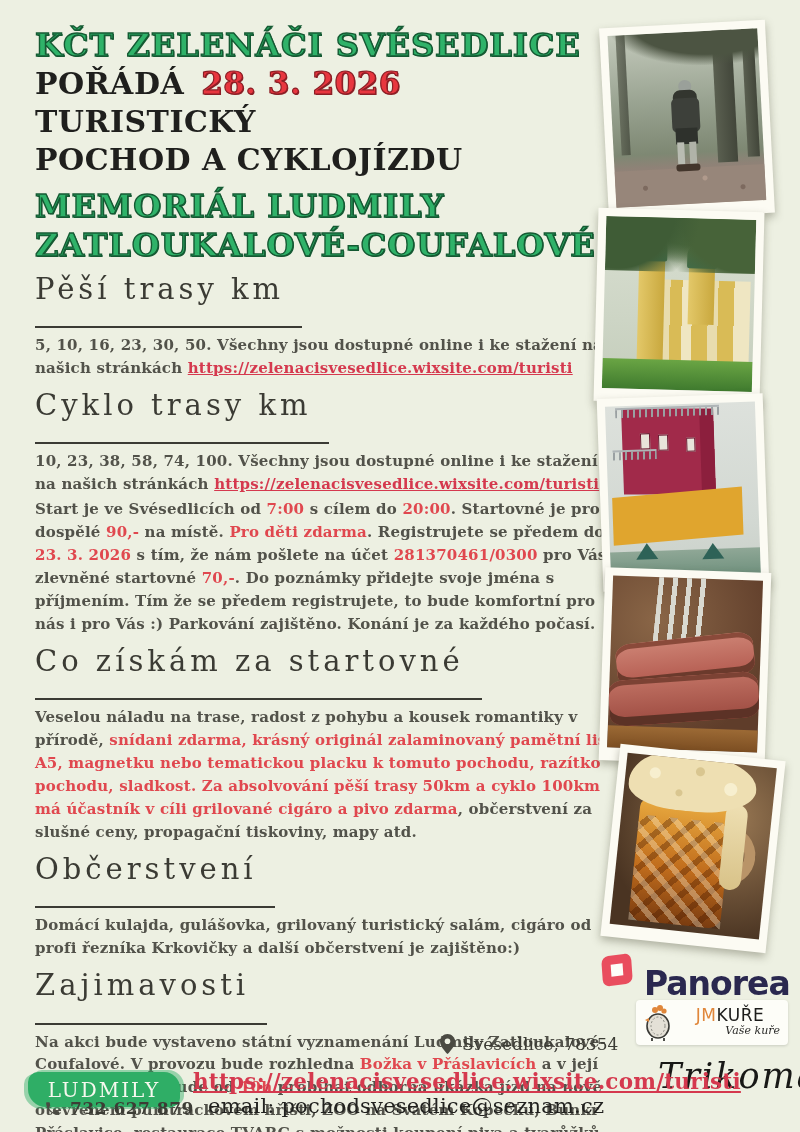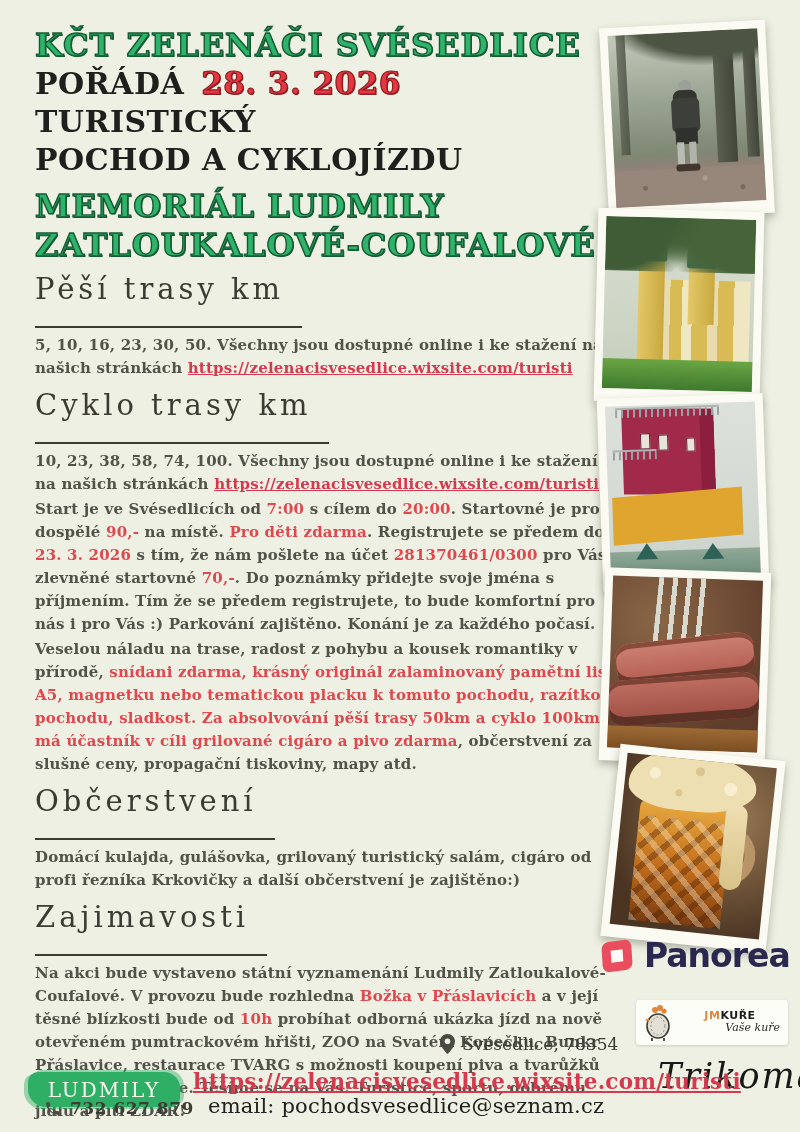--- a/index.html
+++ b/index.html
@@ -124,25 +124,25 @@
     border-radius:42% 58% 55% 45% / 70% 62% 55% 45%;
     background-image:radial-gradient(circle at 20% 40%,#f7efcf 5px,transparent 6px),
       radial-gradient(circle at 55% 30%,#d9c690 4px,transparent 5px),
       radial-gradient(circle at 80% 55%,#f7efcf 6px,transparent 7px),
       radial-gradient(circle at 40% 70%,#d9c690 3px,transparent 4px);}
   .drip{position:absolute;left:104px;top:40px;width:22px;height:86px;background:linear-gradient(180deg,#eedfb2,#dcc astani 90%);
     background:linear-gradient(180deg,#eedfb2,#d8c288);border-radius:12px;}
   
   .panorea{position:absolute;left:602px;top:936px;display:flex;align-items:center;gap:12px;}
   .panorea-icon{width:30px;height:30px;border:9px solid var(--pink);border-radius:7px;background:#fdfdf8;transform:rotate(-8deg) skewX(-4deg);}
-  .panorea-text{font-family:"DejaVu Sans","Liberation Sans",sans-serif;font-size:33px;font-weight:bold;color:var(--navy);letter-spacing:-1px;}
+  .panorea-text{font-family:"DejaVu Sans","Liberation Sans",sans-serif;font-size:33px;font-weight:bold;color:var(--navy);letter-spacing:-1px;margin-top:28px;}
   .jmkure{position:absolute;left:636px;top:1000px;width:152px;height:45px;background:#fdfdf8;border-radius:4px;
     display:flex;align-items:center;gap:6px;padding:3px 8px;box-shadow:0 1px 3px rgba(0,0,0,.15);}
   .jm-text-wrap{flex:1;text-align:center;font-family:"DejaVu Sans","Liberation Sans",sans-serif;}
-  .jm-line1{font-size:11px;font-weight:bold;letter-spacing:.5px;line-height:1;}
+  .jm-line1{font-size:17px;font-weight:normal;letter-spacing:.5px;line-height:1;}
   .jm-line1 .jm{color:var(--orange);}
   .jm-line1 .kure{color:#1c1c1a;}
   .jm-tag{font-size:11px;font-style:italic;color:#2a2a28;text-align:right;font-family:"DejaVu Serif",serif;line-height:1.2;}
   .trikoma{position:absolute;left:658px;top:1056px;font-size:35px;color:#181816;
     font-family:"DejaVu Serif","Liberation Serif",serif;font-style:italic;letter-spacing:2px;}
   
   .loc-row{position:absolute;left:440px;top:1034px;display:flex;align-items:center;gap:7px;
     font-size:17px;font-weight:500;color:#3c3c35;}
   .kontakty{position:absolute;left:28px;top:1072px;width:152px;height:35px;background:var(--badge-green);
     border-radius:10px 16px 9px 18px;display:flex;align-items:center;justify-content:center;
@@ -167,20 +167,21 @@
     <div class="t-green">ZATLOUKALOVÉ-COUFALOVÉ</div>
 
     <h2><span>Pěší trasy km</span></h2>
     <p class="body"><span class="seg-dark">5, 10, 16, 23, 30, 50. Všechny jsou dostupné online i ke stažení na našich stránkách </span><span class="seg-link">https://zelenacisvesedlice.wixsite.com/turisti</span></p>
 
     <h2><span>Cyklo trasy km</span></h2>
     <p class="body"><span class="seg-dark">10, 23, 38, 58, 74, 100. Všechny jsou dostupné online i ke stažení na našich stránkách </span><span class="seg-link">https://zelenacisvesedlice.wixsite.com/turisti</span></p>
 
     <p class="body"><span class="seg-dark">Start je ve Svésedlicích od </span><span class="seg-red">7:00</span><span class="seg-dark"> s cílem do </span><span class="seg-red">20:00</span><span class="seg-dark">. Startovné je pro dospělé </span><span class="seg-red">90,-</span><span class="seg-dark"> na místě. </span><span class="seg-red">Pro děti zdarma</span><span class="seg-dark">. Registrujete se předem do </span><span class="seg-red">23. 3. 2026</span><span class="seg-dark"> s tím, že nám pošlete na účet </span><span class="seg-red">281370461/0300</span><span class="seg-dark"> pro Vás zlevněné startovné </span><span class="seg-red">70,-</span><span class="seg-dark">. Do poznámky přidejte svoje jména s příjmením. Tím že se předem registrujete, to bude komfortní pro nás i pro Vás :) Parkování zajištěno. Konání je za každého počasí.</span></p>
 
+    <h2><span>Co získám za startovné</span></h2>
     <p class="body"><span class="seg-dark">Veselou náladu na trase, radost z pohybu a kousek romantiky v přírodě, </span><span class="seg-red">snídani zdarma, krásný originál zalaminovaný pamětní list A5, magnetku nebo tematickou placku k tomuto pochodu, razítko pochodu, sladkost. Za absolvování pěší trasy 50km a cyklo 100km má účastník v cíli grilované cigáro a pivo zdarma</span><span class="seg-dark">, občerstvení za slušné ceny, propagační tiskoviny, mapy atd.</span></p>
 
     <h2><span>Občerstvení</span></h2>
     <p class="body"><span class="seg-dark">Domácí kulajda, gulášovka, grilovaný turistický salám, cigáro od profi řezníka Krkovičky a další občerstvení je zajištěno:)</span></p>
 
     <h2><span>Zajimavosti</span></h2>
     <p class="body"><span class="seg-dark">Na akci bude vystaveno státní vyznamenání Ludmily Zatloukalové-Coufalové. V provozu bude rozhledna </span><span class="seg-red">Božka v Přáslavicích</span><span class="seg-dark">  a v její těsné blízkosti bude od </span><span class="seg-red">10h</span><span class="seg-dark"> probíhat odborná ukázka jízd na nově otevřeném pumtrackovém hřišti, ZOO na Svatém Kopečku, Bunkr Přáslavice, restaurace TVARG s možnosti koupení piva a tvarůžků a další restaurace. Těšíme se na Vás! Turistice, sportu, dobrému jídlu a pití ZDAR!</span></p>
   </div>
 
   <div class="polaroid" style="left:604px;top:24px;transform:rotate(-3deg);">

